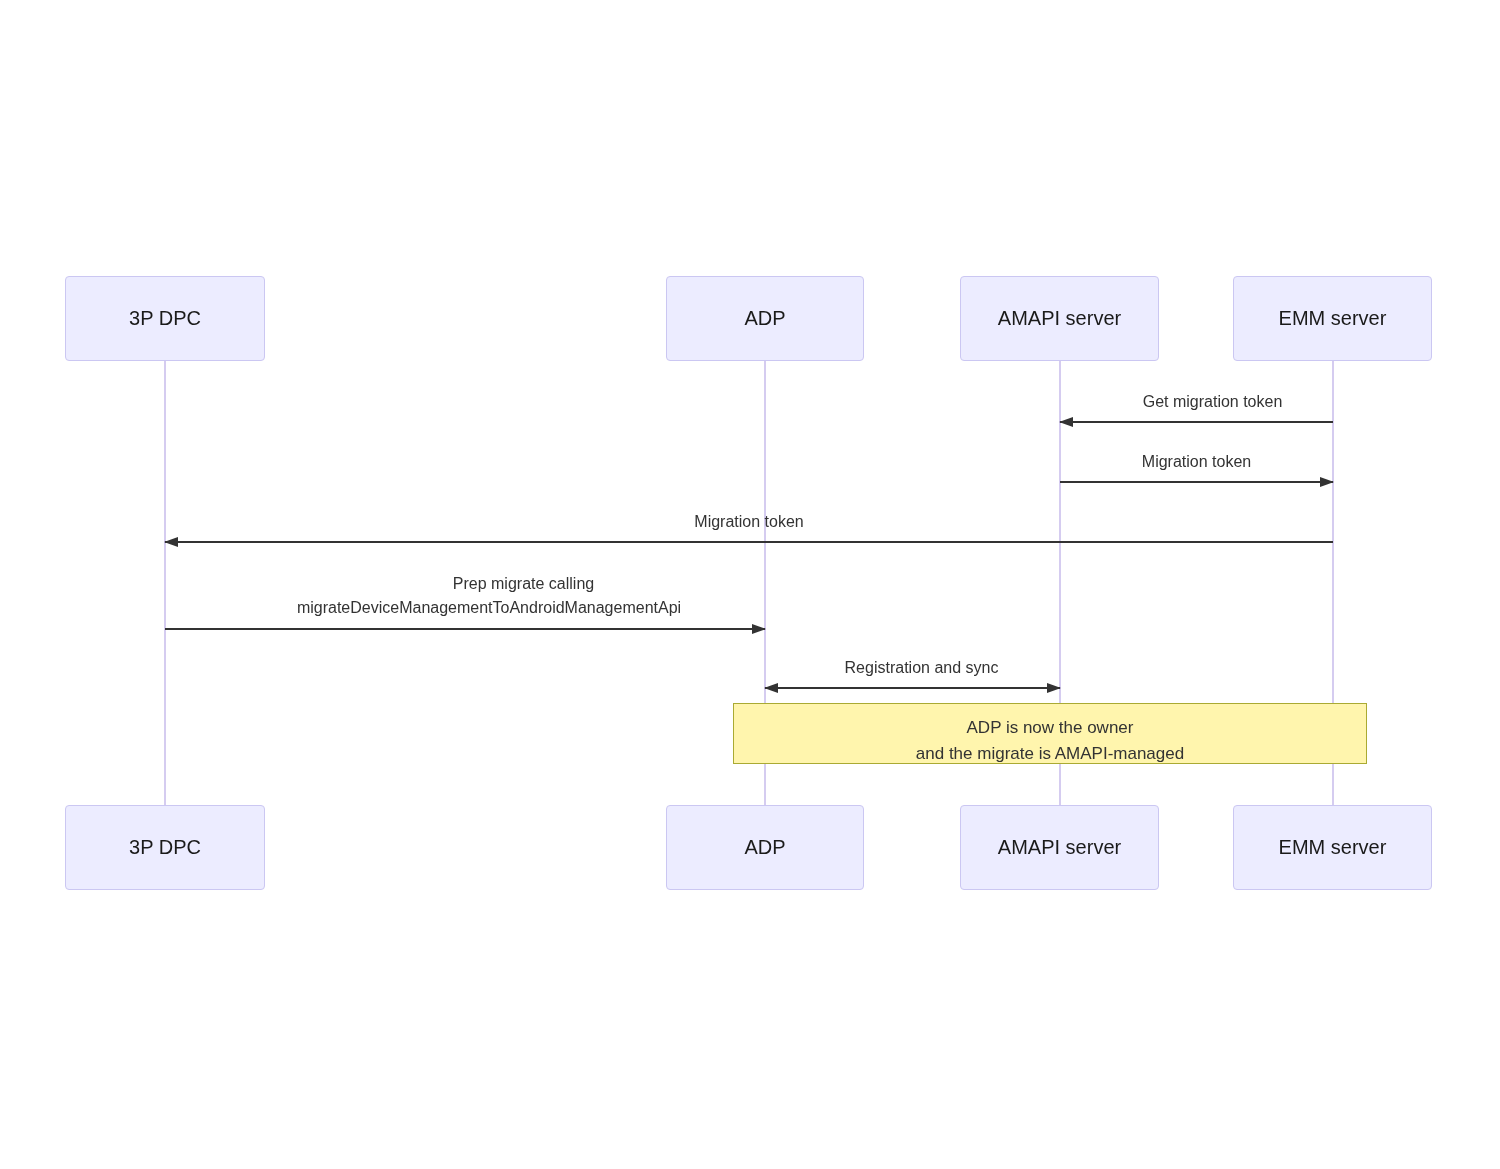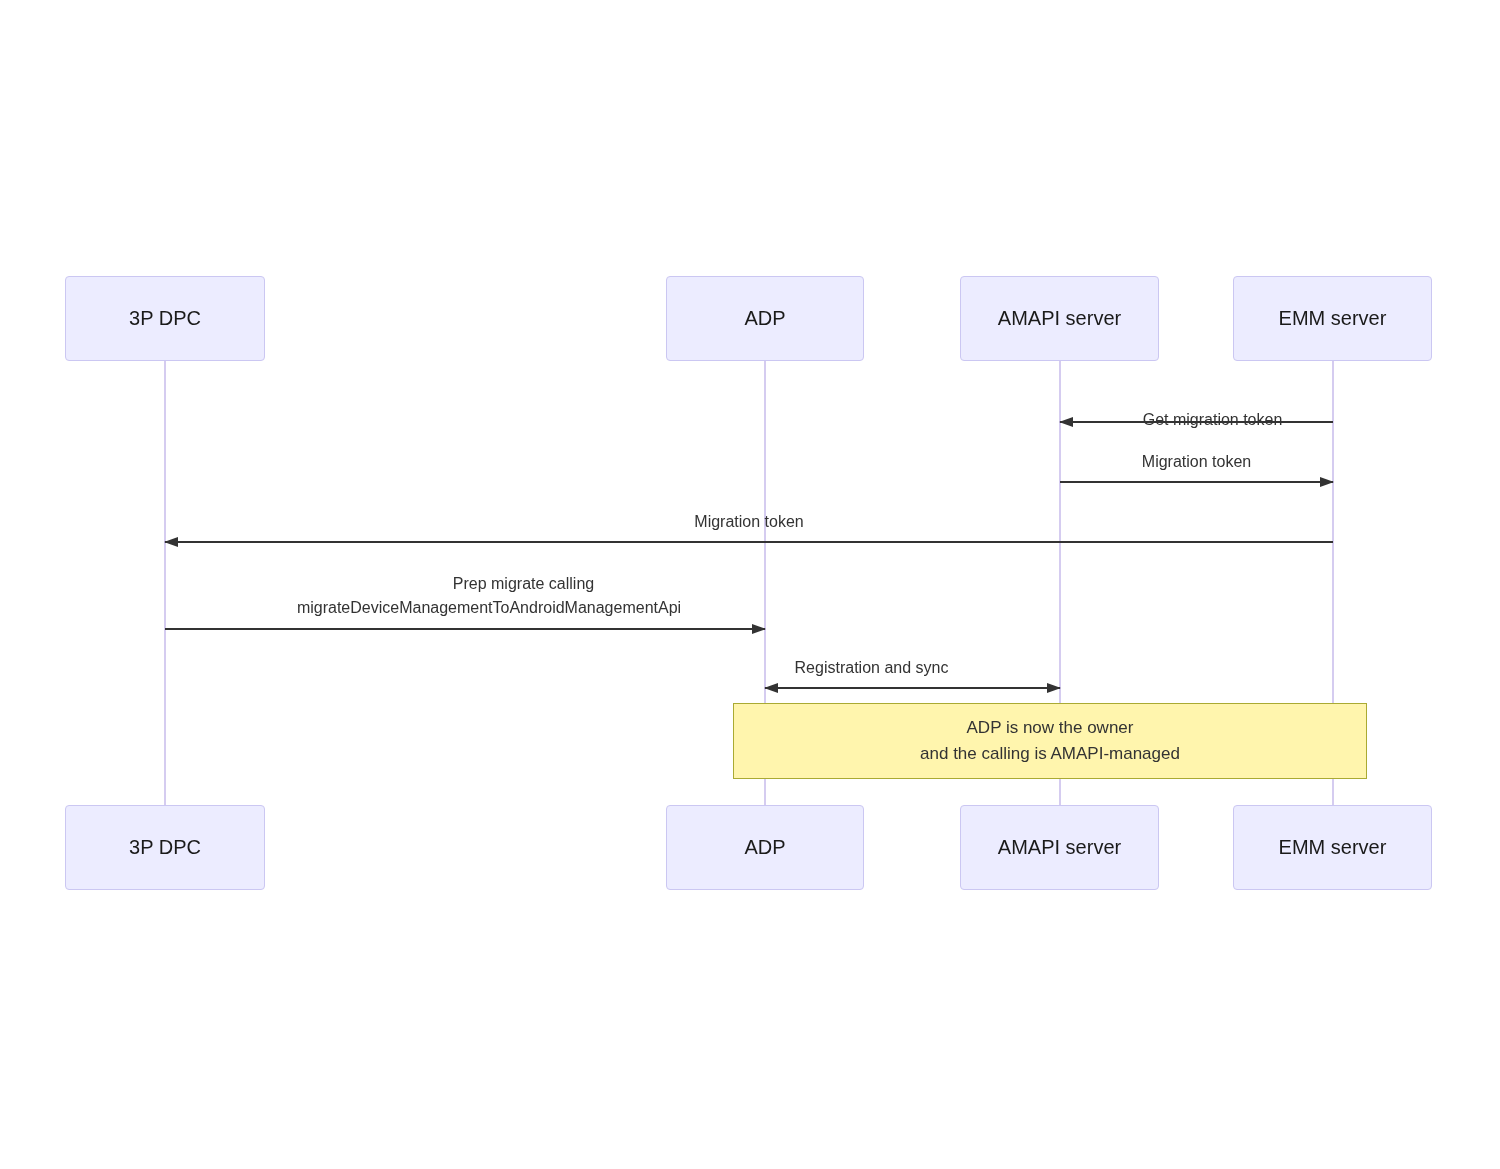--- a/index.html
+++ b/index.html
@@ -93,50 +93,50 @@
   <div class="actor" style="left:666px;  top:276px; width:198px;">
     <span>ADP</span>
   </div>
   <div class="actor" style="left:960px;  top:276px; width:199px;">
     <span>AMAPI server</span>
   </div>
   <div class="actor" style="left:1233px; top:276px; width:199px;">
     <span>EMM server</span>
   </div>
 
-  <div class="msg-label" style="left:1060px; top:408px; width:273px;padding-left:32px;">Get migration token</div>
+  <div class="msg-label" style="left:1060px; top:390px; width:273px;padding-left:32px;">Get migration token</div>
   <div class="msg-line" style="left:1060px; top:421px; width:273px;">
     <span class="arrowhead left"></span>
   </div>
 
   <div class="msg-label" style="left:1060px; top:450px; width:273px;">Migration token</div>
   <div class="msg-line" style="left:1060px; top:481px; width:273px;">
     <span class="arrowhead right"></span>
   </div>
 
   <div class="msg-label" style="left:165px; top:510px; width:1168px;">Migration token</div>
   <div class="msg-line" style="left:165px; top:541px; width:1168px;">
     <span class="arrowhead left"></span>
   </div>
 
   <div class="msg-label" style="left:165px; top:572px; width:717px;">Prep migrate calling</div>
   <div class="msg-label" style="left:165px; top:596px; width:600px;padding-left:48px;">migrateDeviceManagementToAndroidManagementApi</div>
   <div class="msg-line" style="left:165px; top:628px; width:600px;">
     <span class="arrowhead right"></span>
   </div>
 
-  <div class="msg-label" style="left:750px; top:656px; width:243px;">Registration and sync</div>
+  <div class="msg-label" style="left:800px; top:656px; width:243px;">Registration and sync</div>
   <div class="msg-line" style="left:765px; top:687px; width:295px;">
     <span class="arrowhead left"></span>
     <span class="arrowhead right"></span>
   </div>
 
-  <div class="note" style="left:733px; top:703px; width:634px; height:76px;">
+  <div class="note" style="left:733px; top:703px; width:634px; height:61px;">
     <div>ADP is now the owner</div>
-    <div>and the calling is AMAPI-managed</div>
+    <div>and the migrate is AMAPI-managed</div>
   </div>
 
   <div class="actor" style="left:65px;   top:805px; width:200px;">
     <span>3P DPC</span>
   </div>
   <div class="actor" style="left:666px;  top:805px; width:198px;">
     <span>ADP</span>
   </div>
   <div class="actor" style="left:960px;  top:805px; width:199px;">
     <span>AMAPI server</span>

